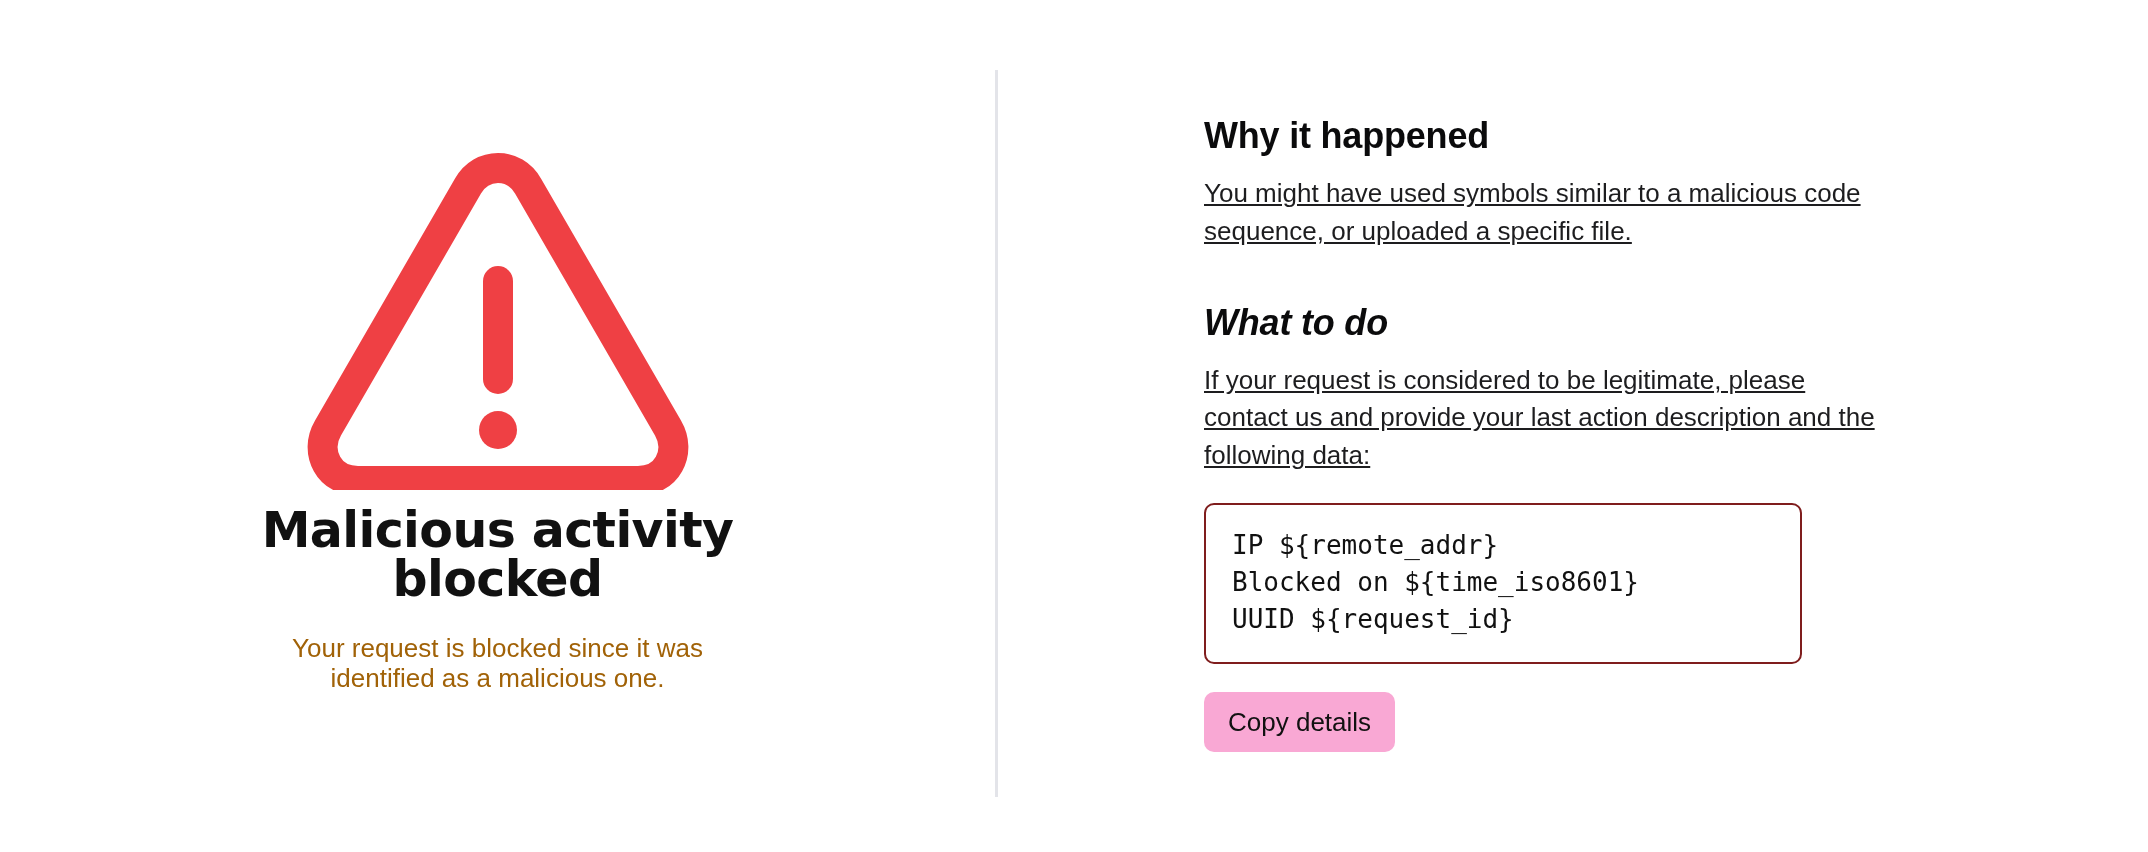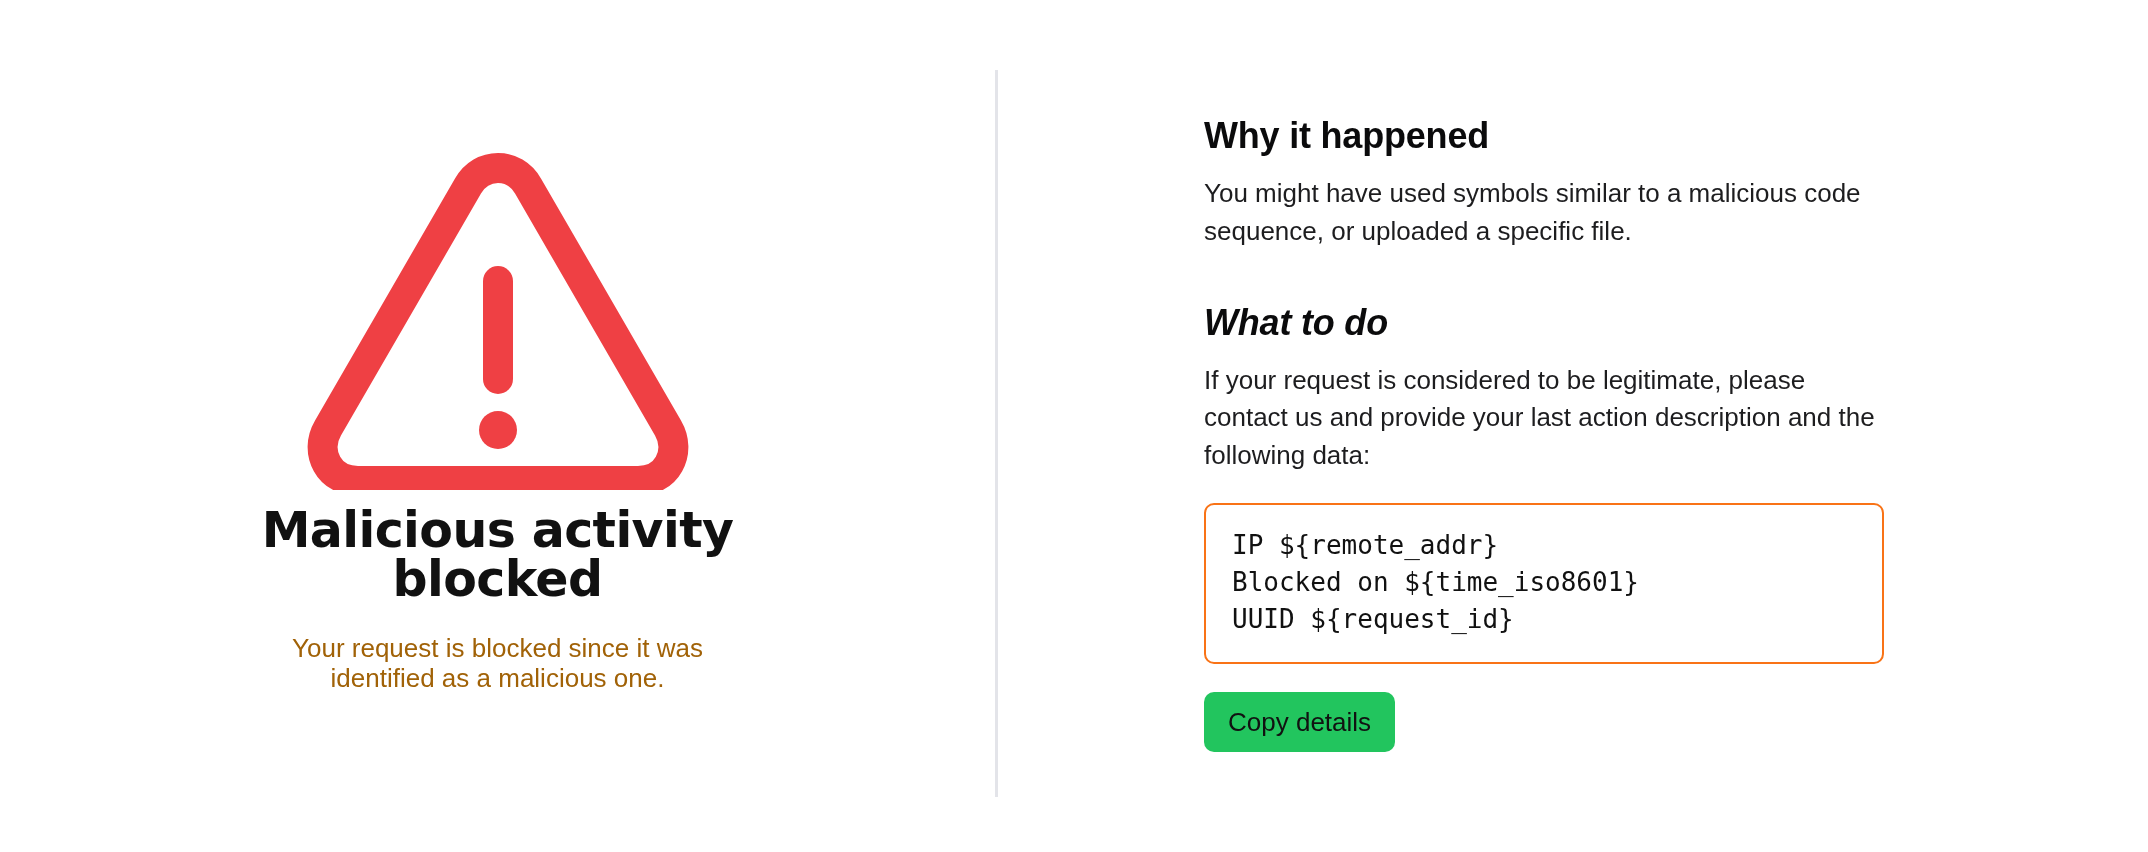--- a/index.html
+++ b/index.html
@@ -100,44 +100,45 @@
     margin-top: 50px;
     font-style: italic;
   }
 
   .section-body {
     margin: 18px 0 0 0;
     font-size: 26px;
     line-height: 1.45;
     color: #1d1d1f;
     max-width: 690px;
+    text-decoration: underline;
   }
 
   .code-box {
     margin-top: 28px;
-    width: 680px;
+    width: 598px;
     box-sizing: border-box;
-    border: 2px solid #f97316;
+    border: 2px solid #7f1d1d;
     border-radius: 10px;
     background: #ffffff;
     padding: 22px 26px 24px 26px;
   }
 
   .code-line {
     font-family: "DejaVu Sans Mono", "Liberation Mono", monospace;
     font-size: 26px;
     line-height: 1.42;
     color: #111111;
     white-space: pre;
   }
 
   .copy-button {
     margin-top: 28px;
     display: inline-block;
-    background: #22c55e;
+    background: #f9a8d4;
     border: none;
     border-radius: 10px;
     padding: 16px 24px;
     font-family: "Liberation Sans", sans-serif;
     font-size: 26px;
     line-height: 1.1;
     color: #111111;
     cursor: pointer;
   }
 </style>

